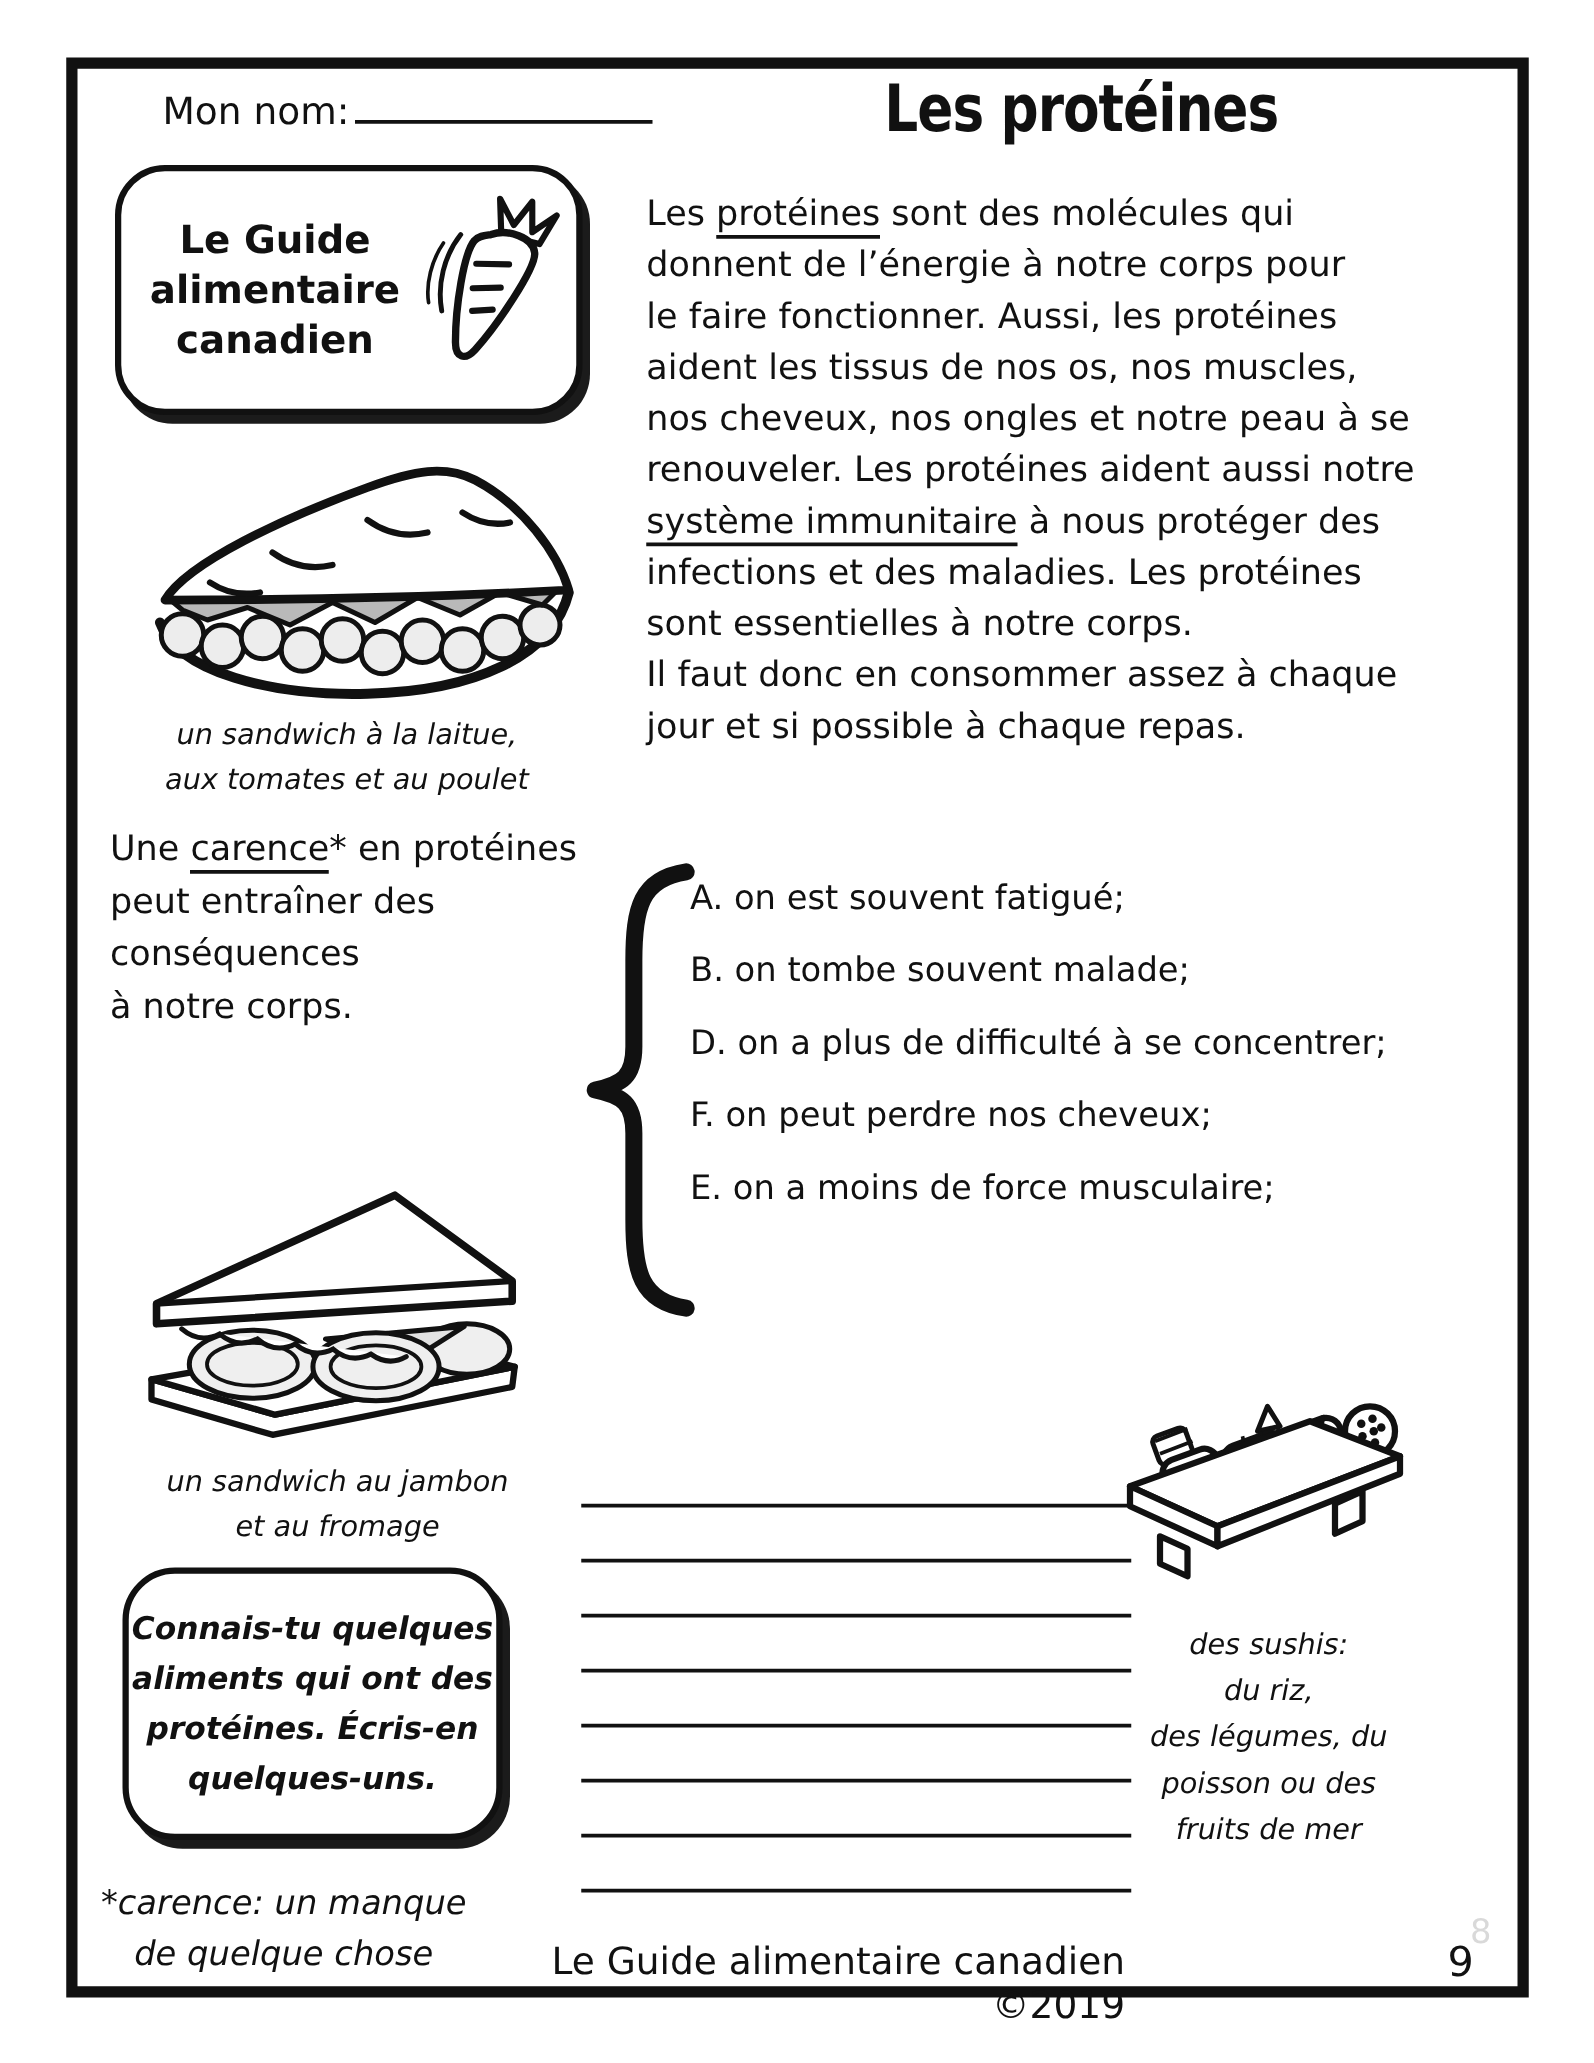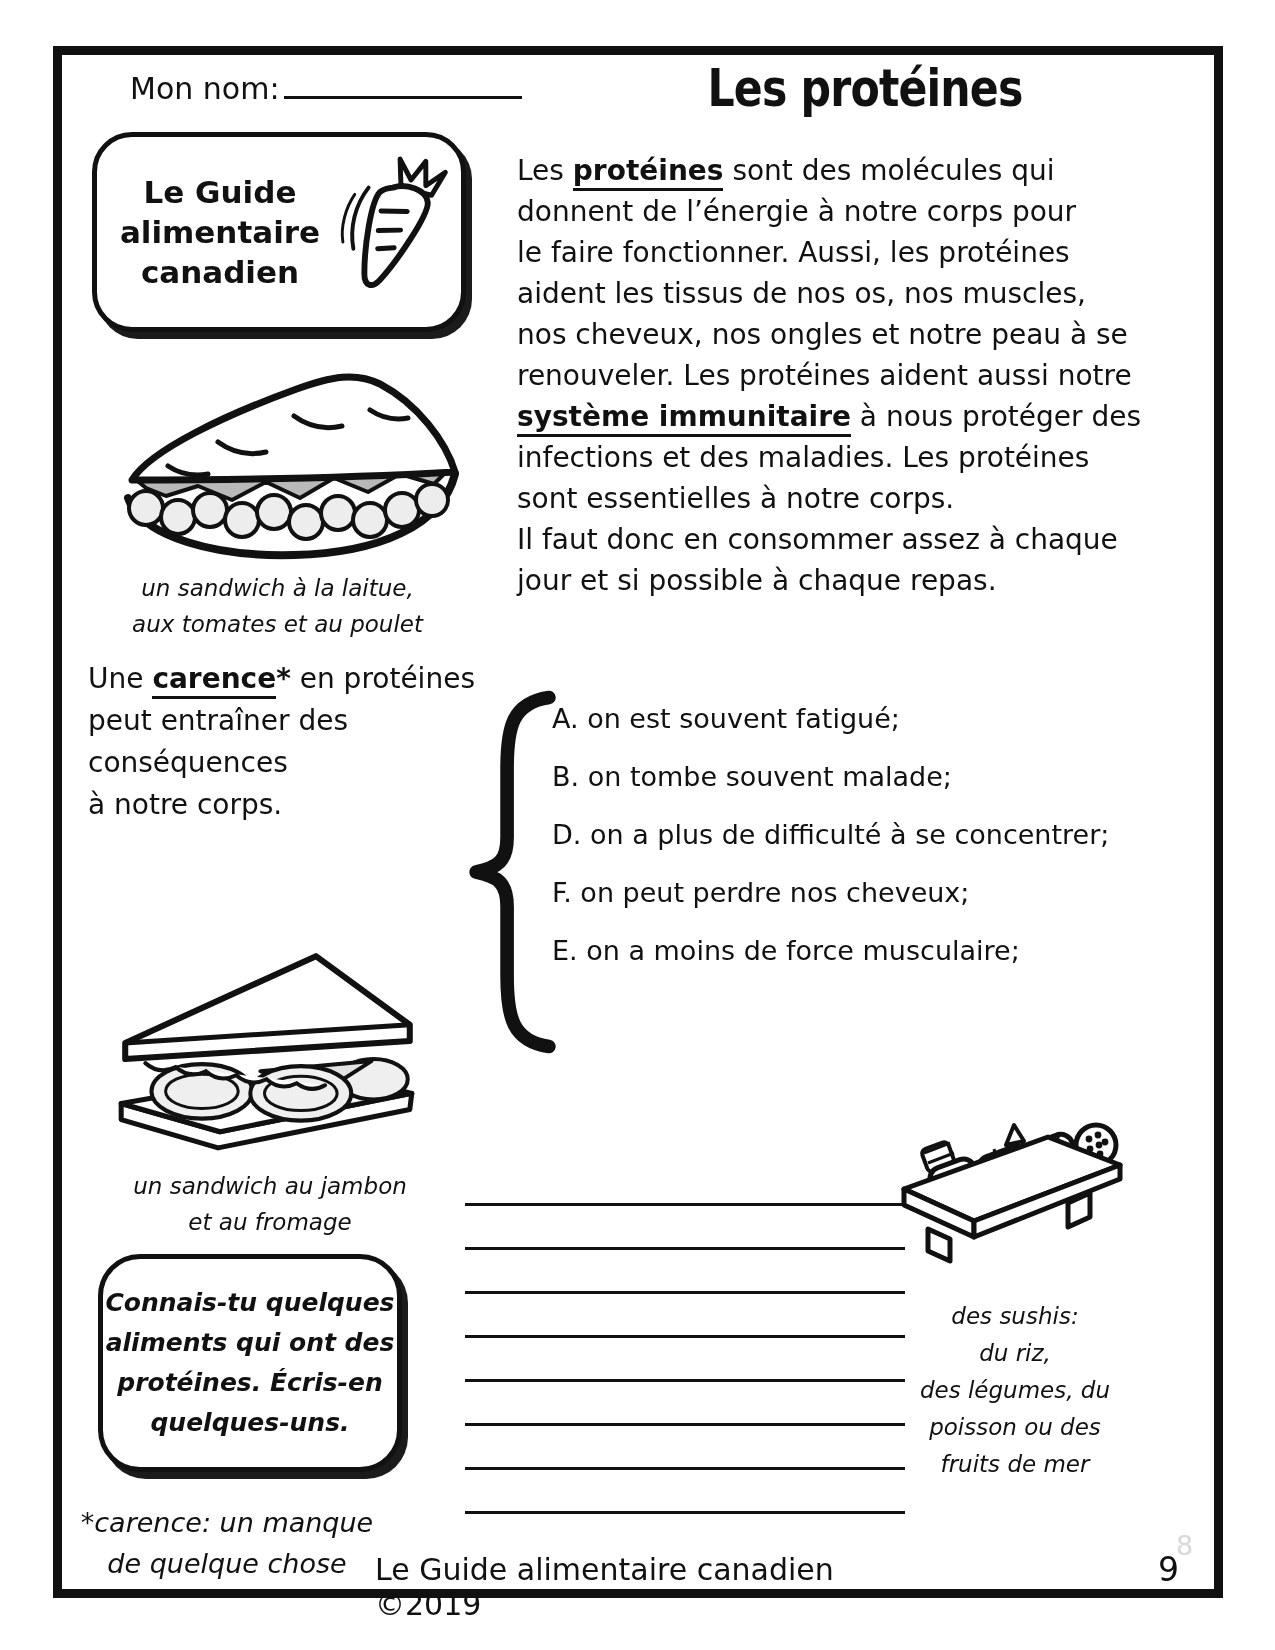--- a/index.html
+++ b/index.html
@@ -17,21 +17,21 @@
   
   #page-title{left:650px;top:58px;width:430px;text-align:center;font-size:52px;font-weight:bold;
     letter-spacing:-1px;transform:scaleX(0.82);transform-origin:center top;}
   
   #guide-box{left:92px;top:132px;width:364px;height:190px;border:5px solid #111;border-radius:40px;
     box-shadow:6px 7px 0 #1b1b1b;background:#fff;display:flex;align-items:center;}
   .guide-title{flex:1;text-align:center;font-weight:bold;font-size:31px;line-height:40px;padding-left:10px;}
   .guide-carrot{width:118px;height:160px;margin-right:10px;flex:none;}
   
   #intro{left:517px;top:150px;width:665px;font-size:28px;line-height:41px;}
-  .b{font-weight:bold;}
+  .b{font-weight:normal;}
   .u{border-bottom:3px solid #111;padding-bottom:1px;}
   
   #sandwich1{left:98px;top:350px;}
   .caption{font-style:italic;font-size:23px;line-height:36px;text-align:center;}
   #caption1{left:100px;top:570px;width:355px;}
   
   #carence{left:88px;top:658px;width:390px;text-align:left;font-size:28px;line-height:42px;}
   
   #brace{left:458px;top:676px;}
   #list{left:552px;top:704px;width:625px;font-size:27px;}
@@ -45,21 +45,21 @@
     display:flex;align-items:center;justify-content:center;text-align:center;font-weight:bold;}
   
   #answers{left:465px;top:1203px;width:440px;}
   .answer-line{height:41px;border-top:3px solid #111;}
   
   #sushi{left:890px;top:1100px;}
   #sushi-caption{left:890px;top:1298px;width:250px;line-height:37px;}
   
   #footnote{left:72px;top:1502px;width:310px;font-size:27px;line-height:41px;font-style:italic;text-align:center;}
   
-  #footer{left:375px;top:1552px;width:525px;text-align:left;font-size:30px;}
+  #footer{left:375px;top:1552px;width:525px;text-align:right;font-size:30px;}
   #page-num{left:1158px;top:1550px;font-size:33px;}
   #ghost-num{left:1176px;top:1530px;font-size:27px;color:#d9d9d9;}
   svg{display:block;}
 </style>
 </head>
 <body>
 
 <div class="abs" id="frame"></div>
 
 <div class="abs" id="name-row">

